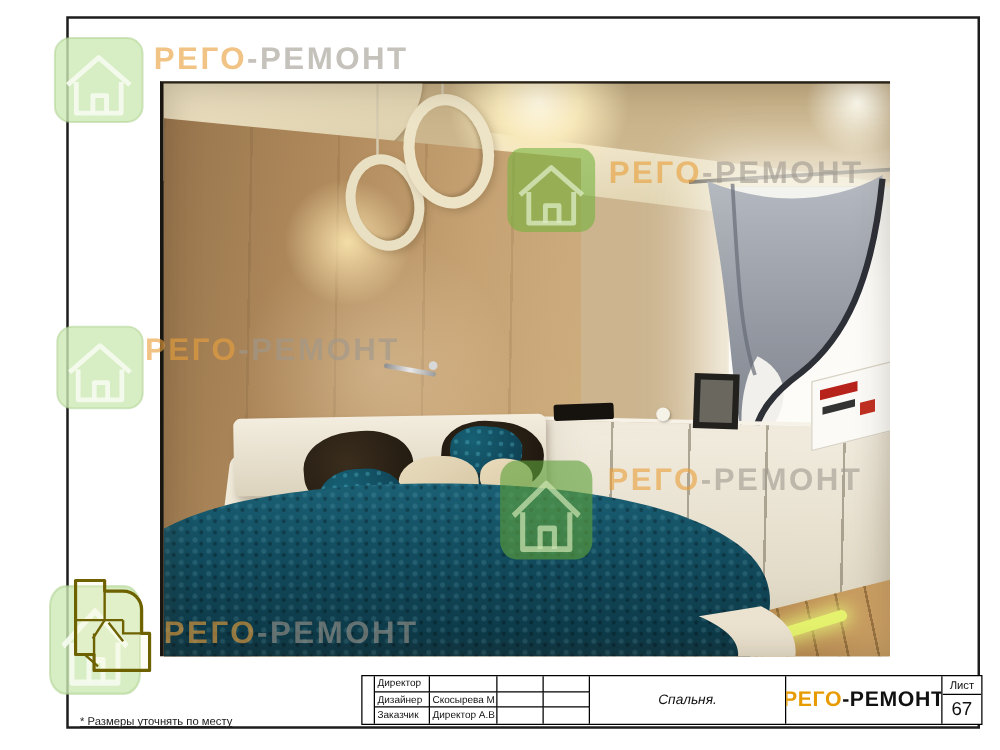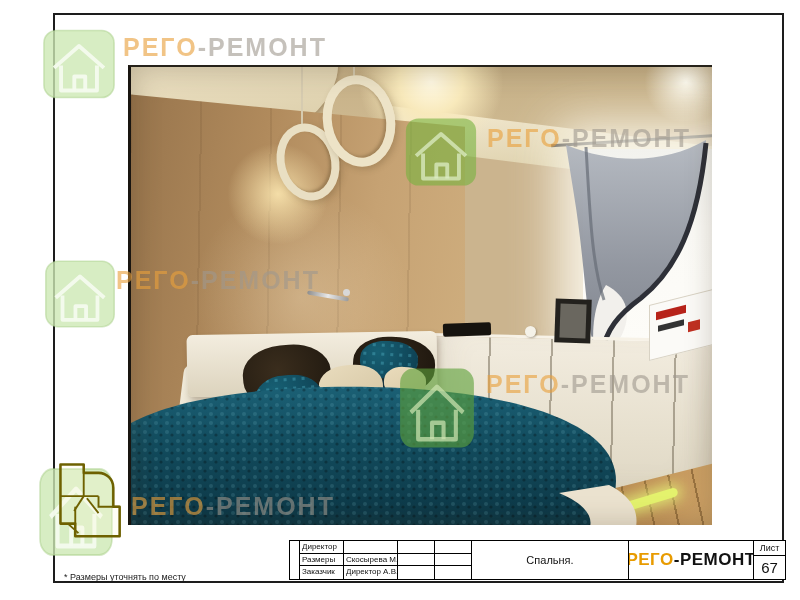--- a/index.html
+++ b/index.html
@@ -267,35 +267,35 @@
     <path d="M30,36 L21,50"></path>
       <path d="M33,38 L44,52"></path>
       <path d="M15,62 L25,71"></path>
   </g>
 </svg>
 
 <div class="abs tblock">
   <div class="tc span3"></div>
 
   <div class="tc" style="grid-column:2;grid-row:1;">Директор</div>
-  <div class="tc" style="grid-column:2;grid-row:2;">Размеры</div>
+  <div class="tc" style="grid-column:2;grid-row:2;">Дизайнер</div>
   <div class="tc last-row" style="grid-column:2;grid-row:3;">Заказчик</div>
 
   <div class="tc" style="grid-column:3;grid-row:1;"></div>
   <div class="tc" style="grid-column:3;grid-row:2;">Скосырева М.Г.</div>
   <div class="tc last-row" style="grid-column:3;grid-row:3;">Директор А.В.</div>
 
   <div class="tc" style="grid-column:4;grid-row:1;"></div>
   <div class="tc" style="grid-column:4;grid-row:2;"></div>
   <div class="tc last-row" style="grid-column:4;grid-row:3;"></div>
   <div class="tc" style="grid-column:5;grid-row:1;"></div>
   <div class="tc" style="grid-column:5;grid-row:2;"></div>
   <div class="tc last-row" style="grid-column:5;grid-row:3;"></div>
 
-  <div class="tc span3 ttitle" style="grid-column:6;">
+  <div class="tc span3 ttitle" style="grid-column:6;font-style:italic;">
     <span>Спальня.</span>
   </div>
 
   <div class="tc span3 tlogo" style="grid-column:7;">
     <span class="o">РЕГО</span>
       <span>-РЕМОНТ</span>
   </div>
 
   <div class="tc span3 tsheet" style="grid-column:8;">
     <div class="lbl">Лист</div>

